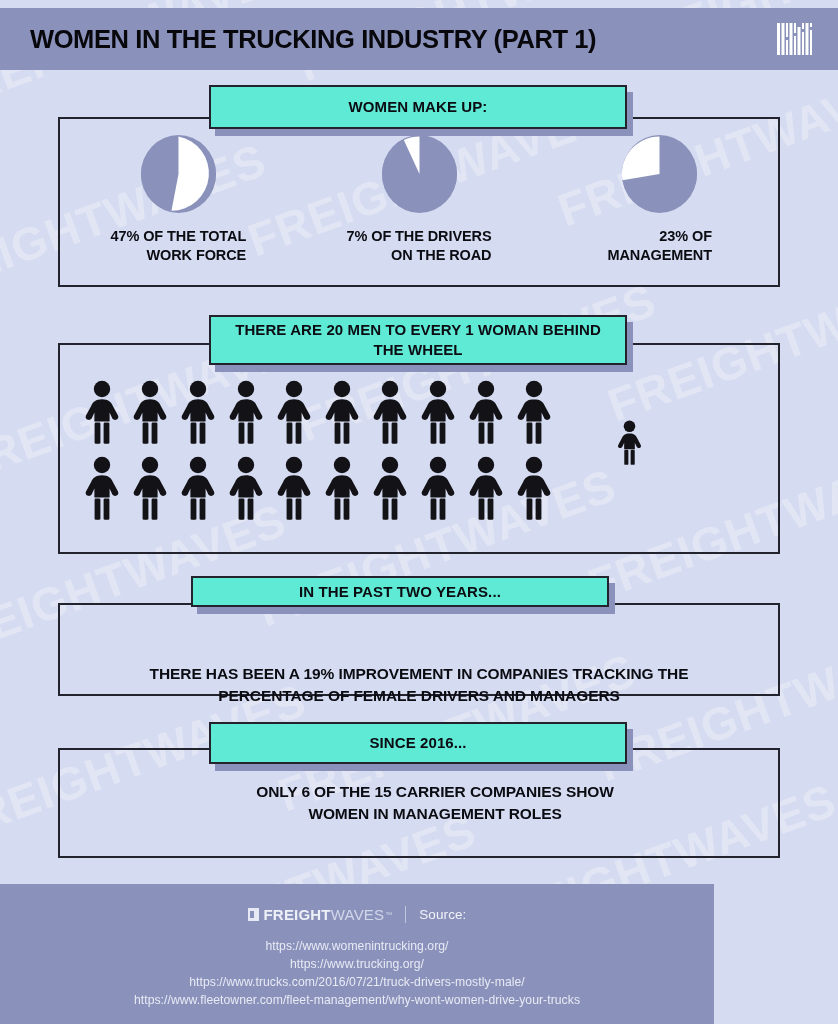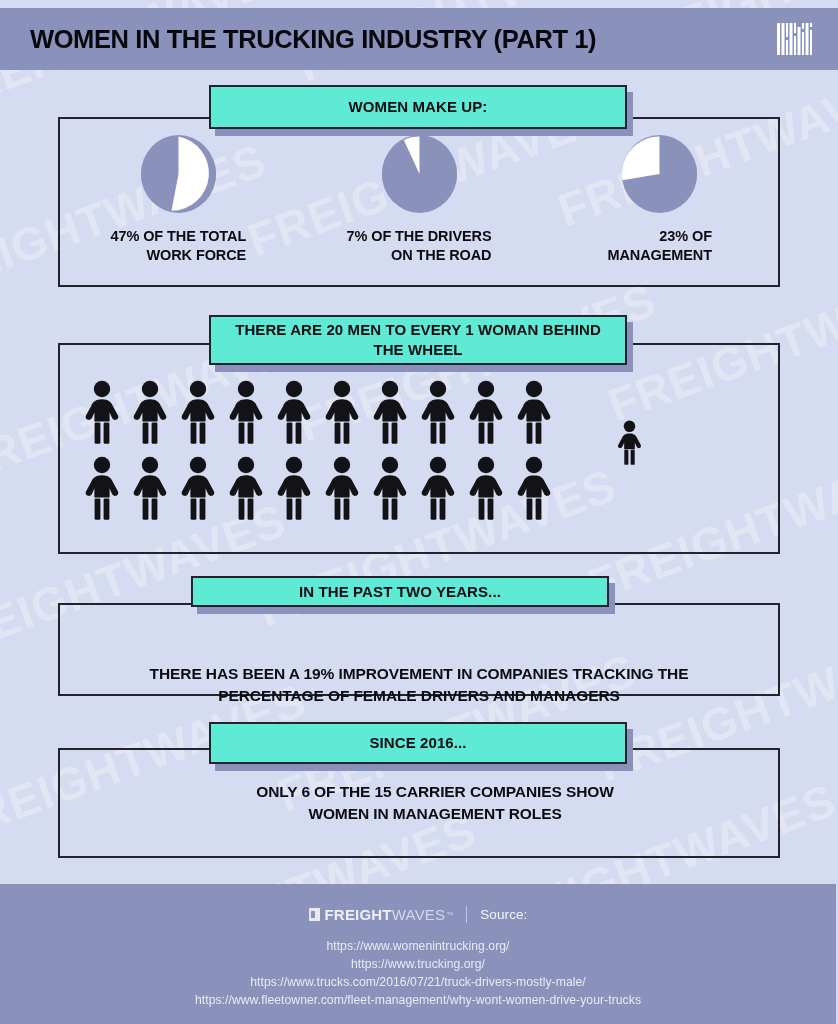--- a/index.html
+++ b/index.html
@@ -174,21 +174,21 @@
     letter-spacing: -0.1px;
     z-index: 3;
     white-space: pre-line;
   }
 
   
   .footer {
     position: absolute;
     left: 0;
     top: 884px;
-    width: 836px;
+    width: 714px;
     height: 140px;
     background: #8a92bb;
     z-index: 5;
     display: flex;
     flex-direction: column;
     align-items: center;
   }
   .footer-brandline {
     margin-top: 22px;
     display: flex;

